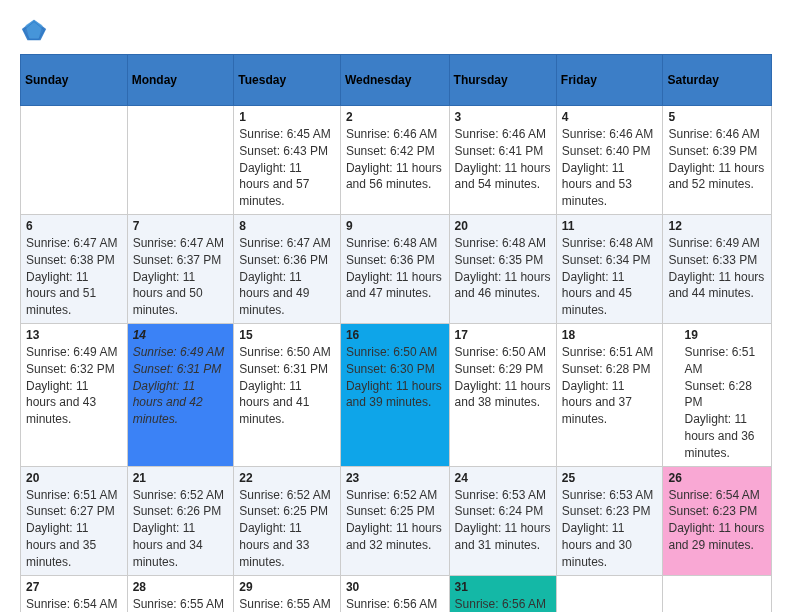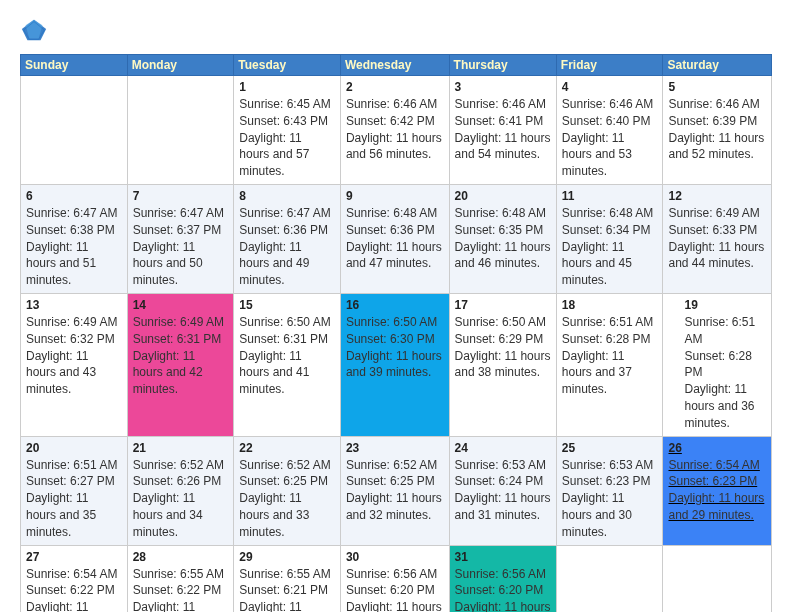--- a/index.html
+++ b/index.html
@@ -60,24 +60,24 @@
       color: #555;
       font-weight: 400;
     }
     .calendar {
       width: 100%;
       border-collapse: collapse;
       font-size: 10.5px;
     }
     .calendar thead tr th {
       background: #3c7ec7;
-      color: #fef9c3;
+      color: #000000;
       font-size: 12px;
       font-weight: 600;
-      padding: 3px 4px;
+      padding: 18px 4px;
       text-align: left;
       border: 1px solid #2e6ab0;
     }
     .calendar tbody tr td {
       vertical-align: top;
       border: 1px solid #ccc;
       padding: 4px 5px;
       width: 113px;
       min-height: 70px;
       background: #fff;
@@ -191,21 +191,21 @@
           <td style="background: rgb(240, 244, 250);">
             <span class="day-number">12</span>
             <div class="day-info">Sunrise: 6:49 AM<br>Sunset: 6:33 PM<br>Daylight: 11 hours and 44 minutes.</div>
           </td>
         </tr>
         <tr>
           <td style="background: rgb(255, 255, 255); margin-top: 20px;">
             <span class="day-number">13</span>
             <div class="day-info">Sunrise: 6:49 AM<br>Sunset: 6:32 PM<br>Daylight: 11 hours and 43 minutes.</div>
           </td>
-          <td style="background: #ec4899;">
+          <td style="background: #3b82f6; font-style: italic;">
             <span class="day-number">14</span>
             <div class="day-info">Sunrise: 6:49 AM<br>Sunset: 6:31 PM<br>Daylight: 11 hours and 42 minutes.</div>
           </td>
           <td style="background: rgb(255, 255, 255);">
             <span class="day-number">15</span>
             <div class="day-info">Sunrise: 6:50 AM<br>Sunset: 6:31 PM<br>Daylight: 11 hours and 41 minutes.</div>
           </td>
           <td style="background: #0ea5e9;">
             <span class="day-number">16</span>
             <div class="day-info">Sunrise: 6:50 AM<br>Sunset: 6:30 PM<br>Daylight: 11 hours and 39 minutes.</div>
@@ -241,21 +241,21 @@
             <div class="day-info">Sunrise: 6:52 AM<br>Sunset: 6:25 PM<br>Daylight: 11 hours and 32 minutes.</div>
           </td>
           <td style="background: rgb(240, 244, 250);">
             <span class="day-number">24</span>
             <div class="day-info">Sunrise: 6:53 AM<br>Sunset: 6:24 PM<br>Daylight: 11 hours and 31 minutes.</div>
           </td>
           <td style="background: rgb(240, 244, 250);">
             <span class="day-number">25</span>
             <div class="day-info">Sunrise: 6:53 AM<br>Sunset: 6:23 PM<br>Daylight: 11 hours and 30 minutes.</div>
           </td>
-          <td style="background: #3b82f6; text-decoration: underline;">
+          <td style="background: #f9a8d4;">
             <span class="day-number">26</span>
             <div class="day-info">Sunrise: 6:54 AM<br>Sunset: 6:23 PM<br>Daylight: 11 hours and 29 minutes.</div>
           </td>
         </tr>
         <tr>
           <td style="background: rgb(255, 255, 255);">
             <span class="day-number">27</span>
             <div class="day-info">Sunrise: 6:54 AM<br>Sunset: 6:22 PM<br>Daylight: 11 hours and 27 minutes.</div>
           </td>
           <td style="background: rgb(255, 255, 255);">

